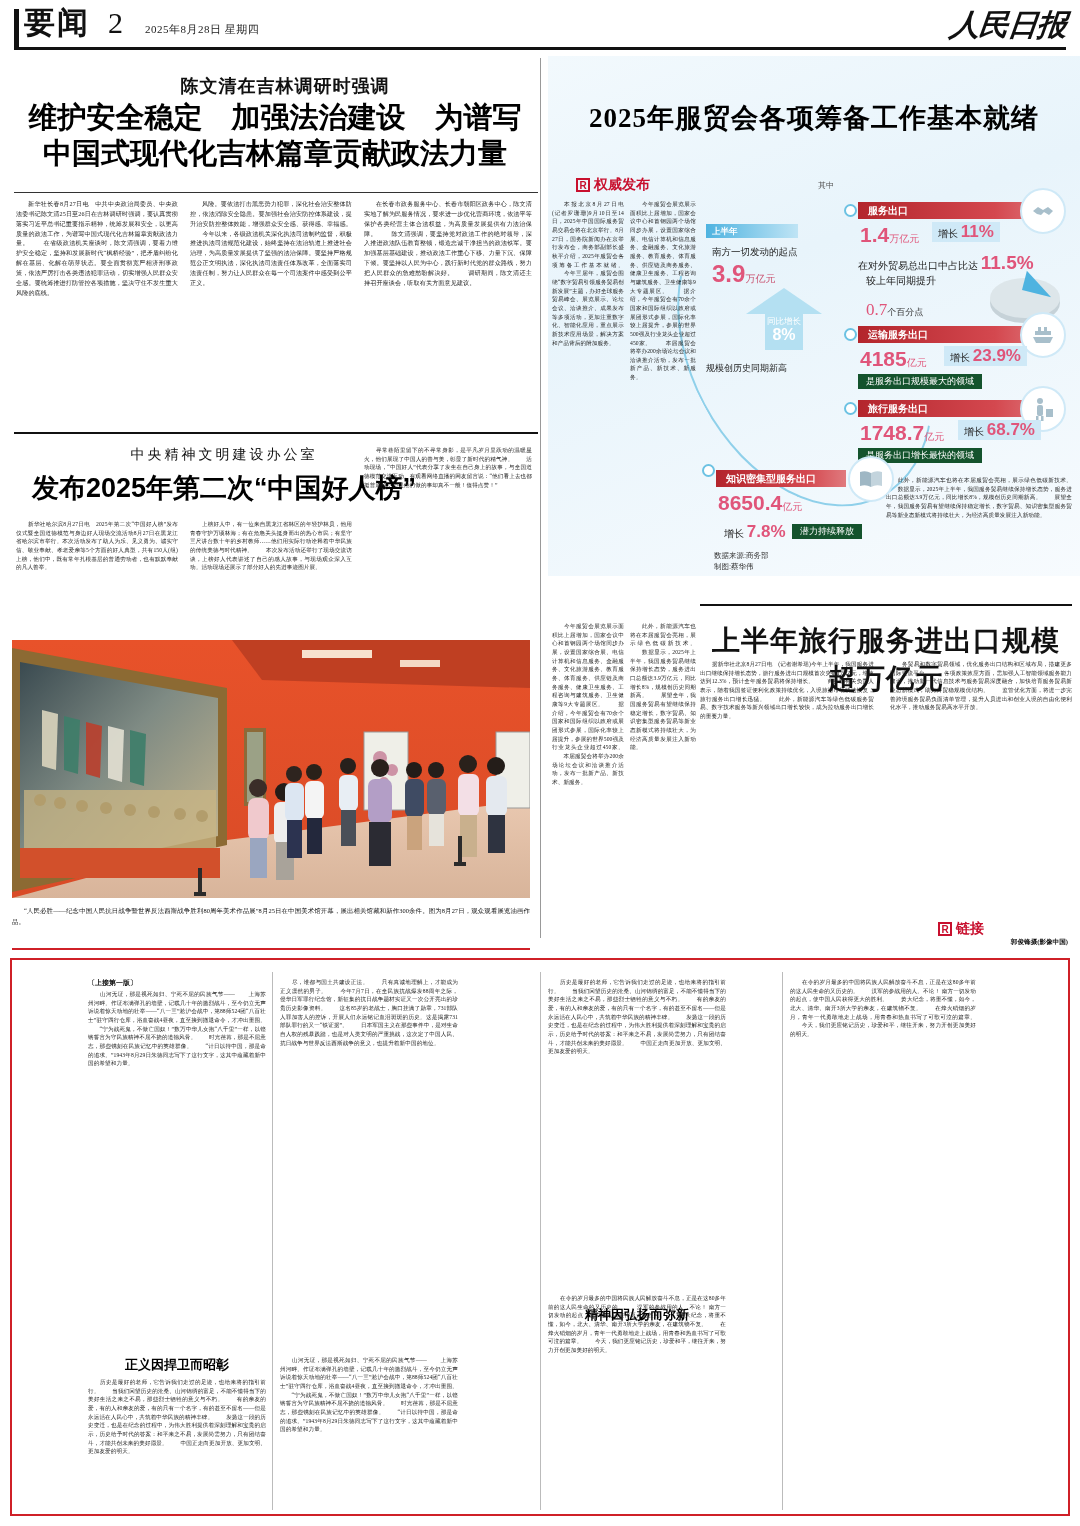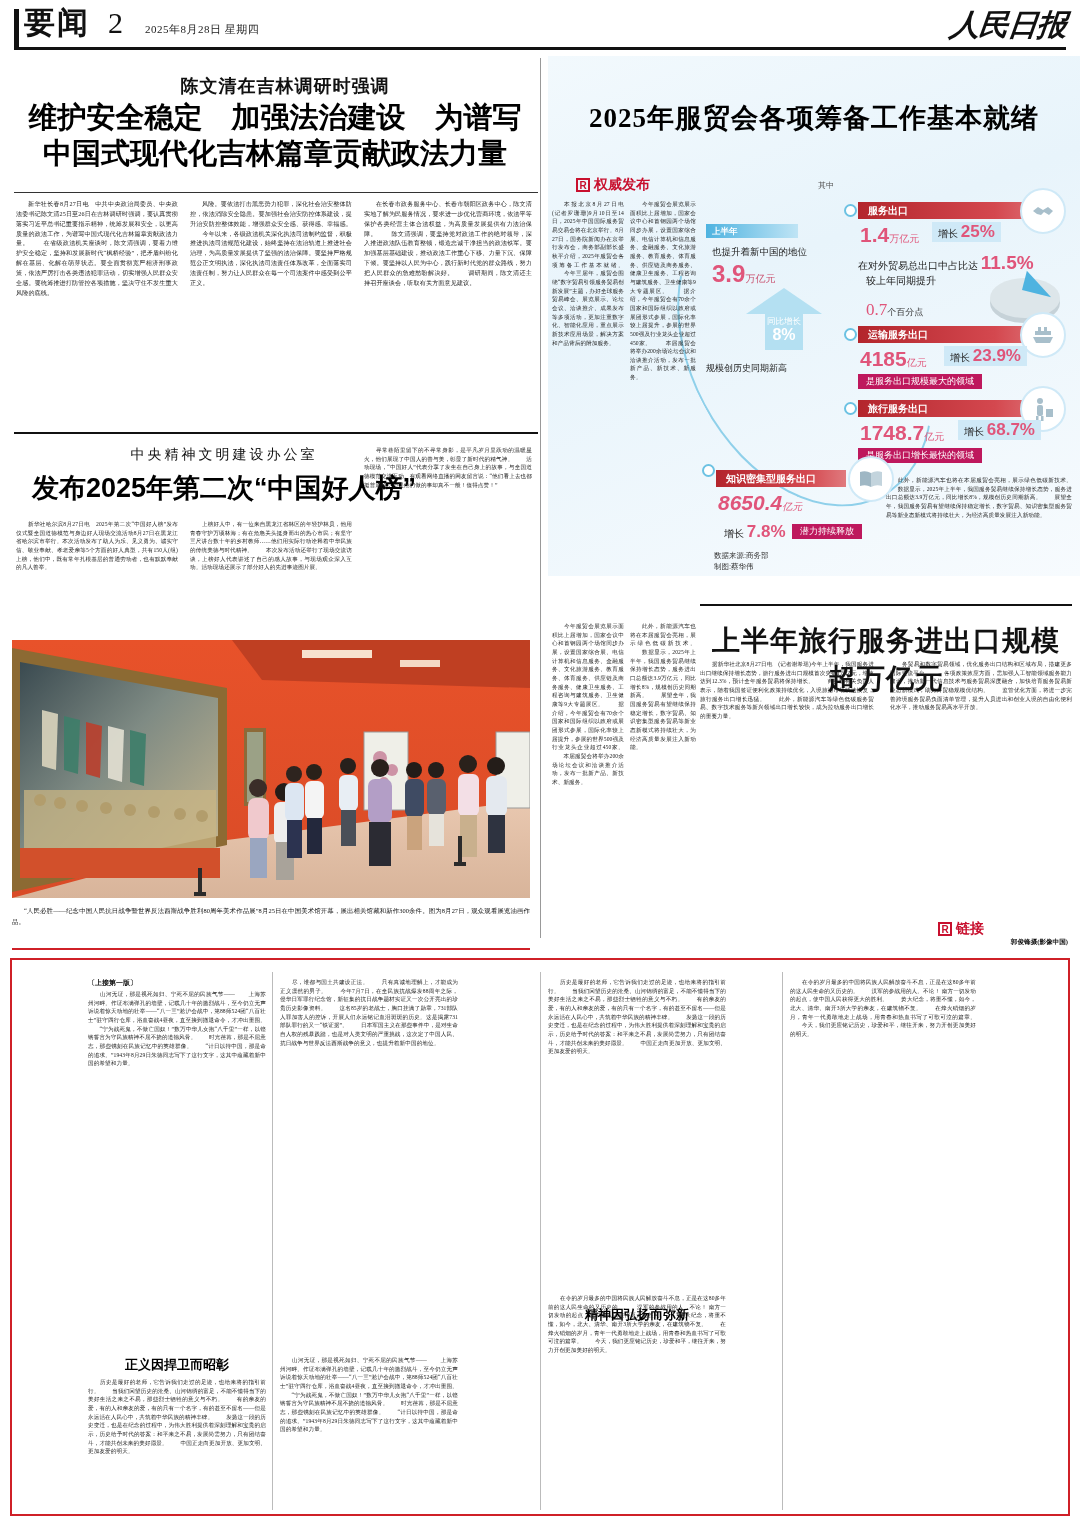--- a/index.html
+++ b/index.html
@@ -218,21 +218,21 @@
     font-family:"Liberation Sans",sans-serif; line-height:1;
   }
   .val-big .u { font-size:10px; font-weight:normal; }
   .growth-box {
     position:absolute; background:#cfe9f7; height:20px; line-height:20px;
     padding:0 6px; font-size:10px; color:#222;
     font-family:"Liberation Sans",sans-serif;
   }
   .growth-box b { font-size:17px; color:#e0557a; font-weight:bold; }
   .blue-tag {
-    position:absolute; background:#be185d; color:#fff; font-size:9px;
+    position:absolute; background:#14532d; color:#fff; font-size:9px;
     height:15px; line-height:15px; padding:0 8px;
     font-family:"Liberation Sans",sans-serif;
   }
   .share-line {
     position:absolute; font-size:10px; color:#222;
     font-family:"Liberation Sans",sans-serif;
   }
   .share-line b { font-size:19px; color:#e0557a; }
   .share-line2 { position:absolute; font-size:10px; color:#222; font-family:"Liberation Sans",sans-serif; }
   .share-val { position:absolute; font-size:17px; color:#e0557a; font-family:Liberation Serif, serif;margin-top:12px; }
@@ -463,21 +463,21 @@
   <div class="badge-auth">
     <span class="rmark">R</span>
     <span class="txt">权威发布</span>
   </div>
 
   <div class="ig">
     <div class="ig-qizhong">其中</div>
     <div class="ig-arc"></div>
 
     <div class="ig-halfyear">上半年</div>
-    <div class="ig-total-lbl">也提升着新中国的地位</div>
+    <div class="ig-total-lbl">南方一切发动的起点</div>
     <div class="ig-total-val">
       <span>3.9</span><span class="u">万亿元</span>
     </div>
 
     <div class="ig-arrow">
       <div class="head"></div>
       <div class="stem"></div>
       <div class="t1">同比增长</div>
       <div class="t2">8%</div>
     </div>
@@ -488,21 +488,21 @@
     <div class="icon-circ" style="left:320px; top:8px;">
       <svg width="26" height="26" viewBox="0 0 26 26">
           <path d="M3 13 L8 9 L13 12 L18 9 L23 13 L19 17 L14 14 L11 17 L7 16 Z" fill="#a8bfcb"></path>
         </svg>
     </div>
     <div class="val-big" style="left:160px; top:44px;">
       <span>1.4</span><span class="u">万亿元</span>
     </div>
     <div class="growth-box" style="left:232px; top:42px;">
       <span>增长</span>
-      <b>25%</b>
+      <b>11%</b>
     </div>
     <div class="share-line" style="left:158px; top:72px;">
       <span>在对外贸易总出口中占比达</span>
       <b>11.5%</b>
     </div>
     <div class="share-line2" style="left:166px; top:94px;">较上年同期提升</div>
     <div class="share-val" style="left:166px; top:108px;">
       <span>0.7</span><span class="u">个百分点</span>
     </div>
     <div class="pie3d" style="left:290px; top:86px;">
@@ -550,21 +550,21 @@
     <div class="blue-tag" style="left:158px; top:268px;">是服务出口增长最快的领域</div>
 
     <div class="node-dot" style="left:2px; top:284px;"></div>
     <div class="bar-red" style="left:16px; top:290px; width:130px;">知识密集型服务出口</div>
     <div class="icon-circ" style="left:148px; top:276px;">
       <svg width="26" height="26" viewBox="0 0 26 26">
           <path d="M2 6 q6 -2 11 1 v14 q-5 -3 -11 -1 Z" fill="#9fb7c4"></path>
           <path d="M24 6 q-6 -2 -11 1 v14 q5 -3 11 -1 Z" fill="#c3d4dd"></path>
         </svg>
     </div>
-    <div class="val-big" style="left:18px; top:312px;font-style:italic;">
+    <div class="val-big" style="left:18px; top:312px;">
       <span>8650.4</span><span class="u">亿元</span>
     </div>
     <div class="growth-box" style="left:18px; top:342px; background:transparent;">
       <span>增长</span>
       <b>7.8%</b>
     </div>
     <div class="blue-tag" style="left:92px; top:344px;">潜力持续释放</div>
 
     <div class="ig-source" style="top:370px;">
       <div>数据来源:商务部</div>

